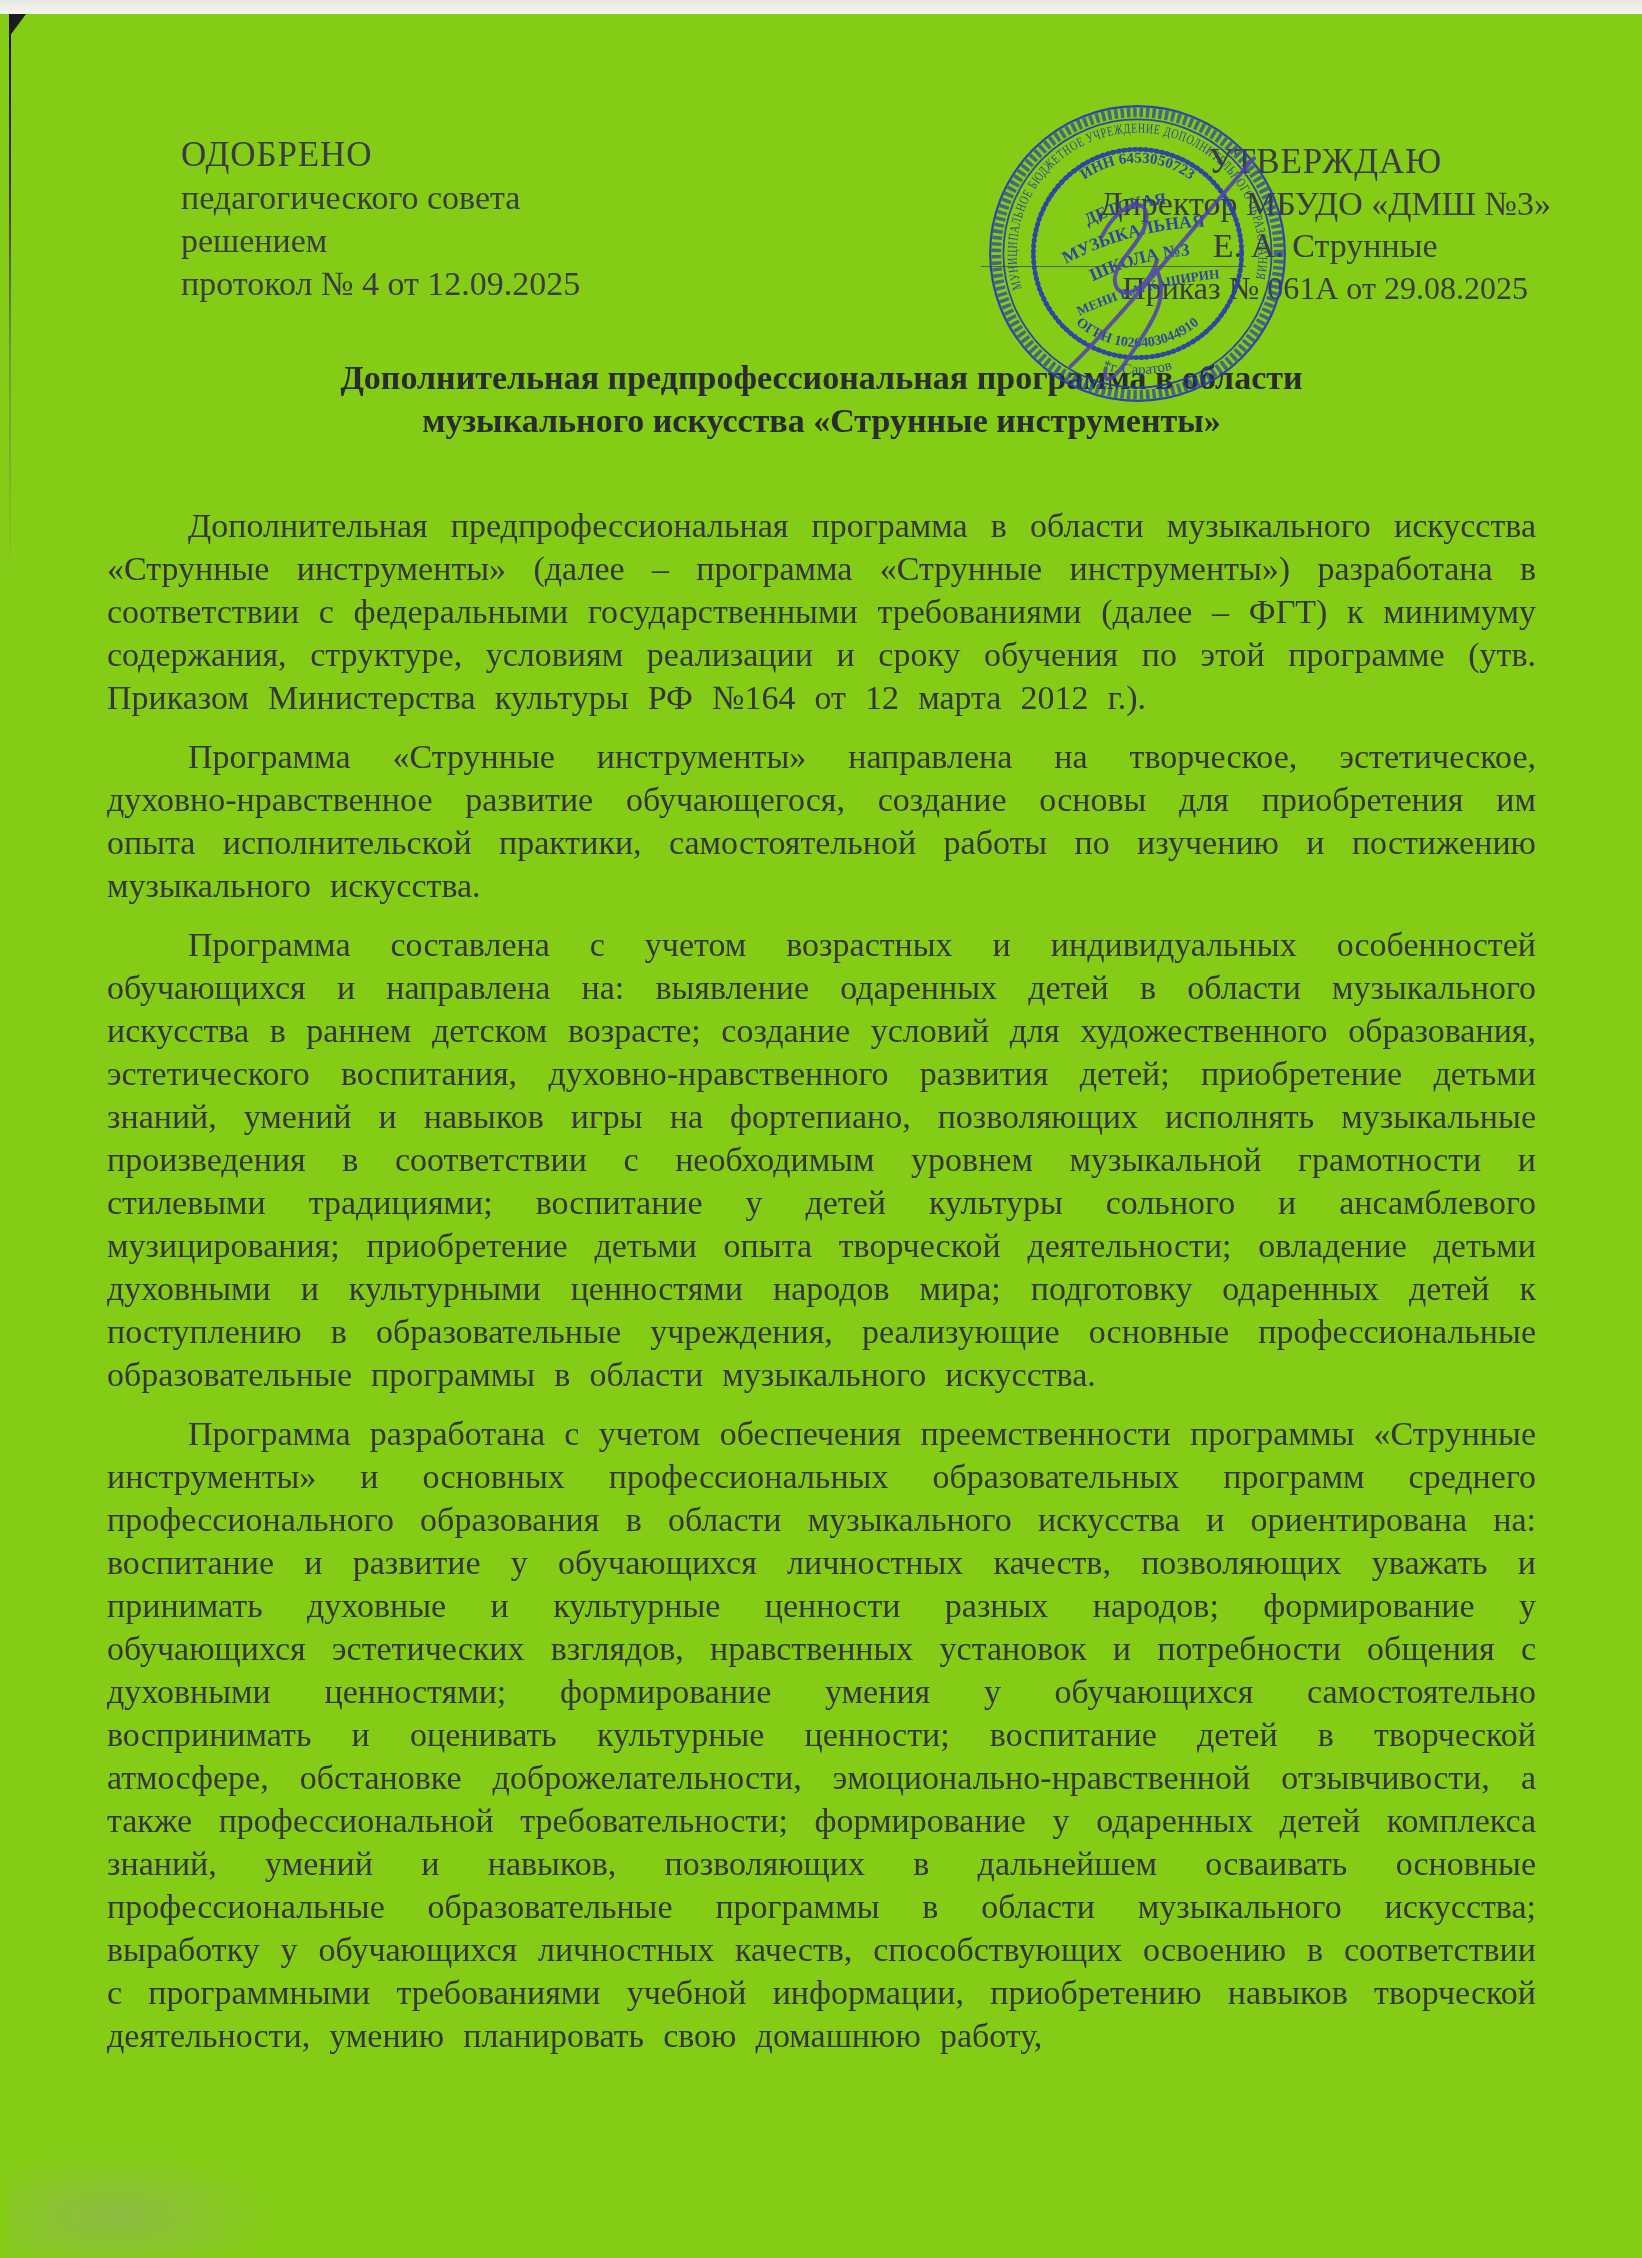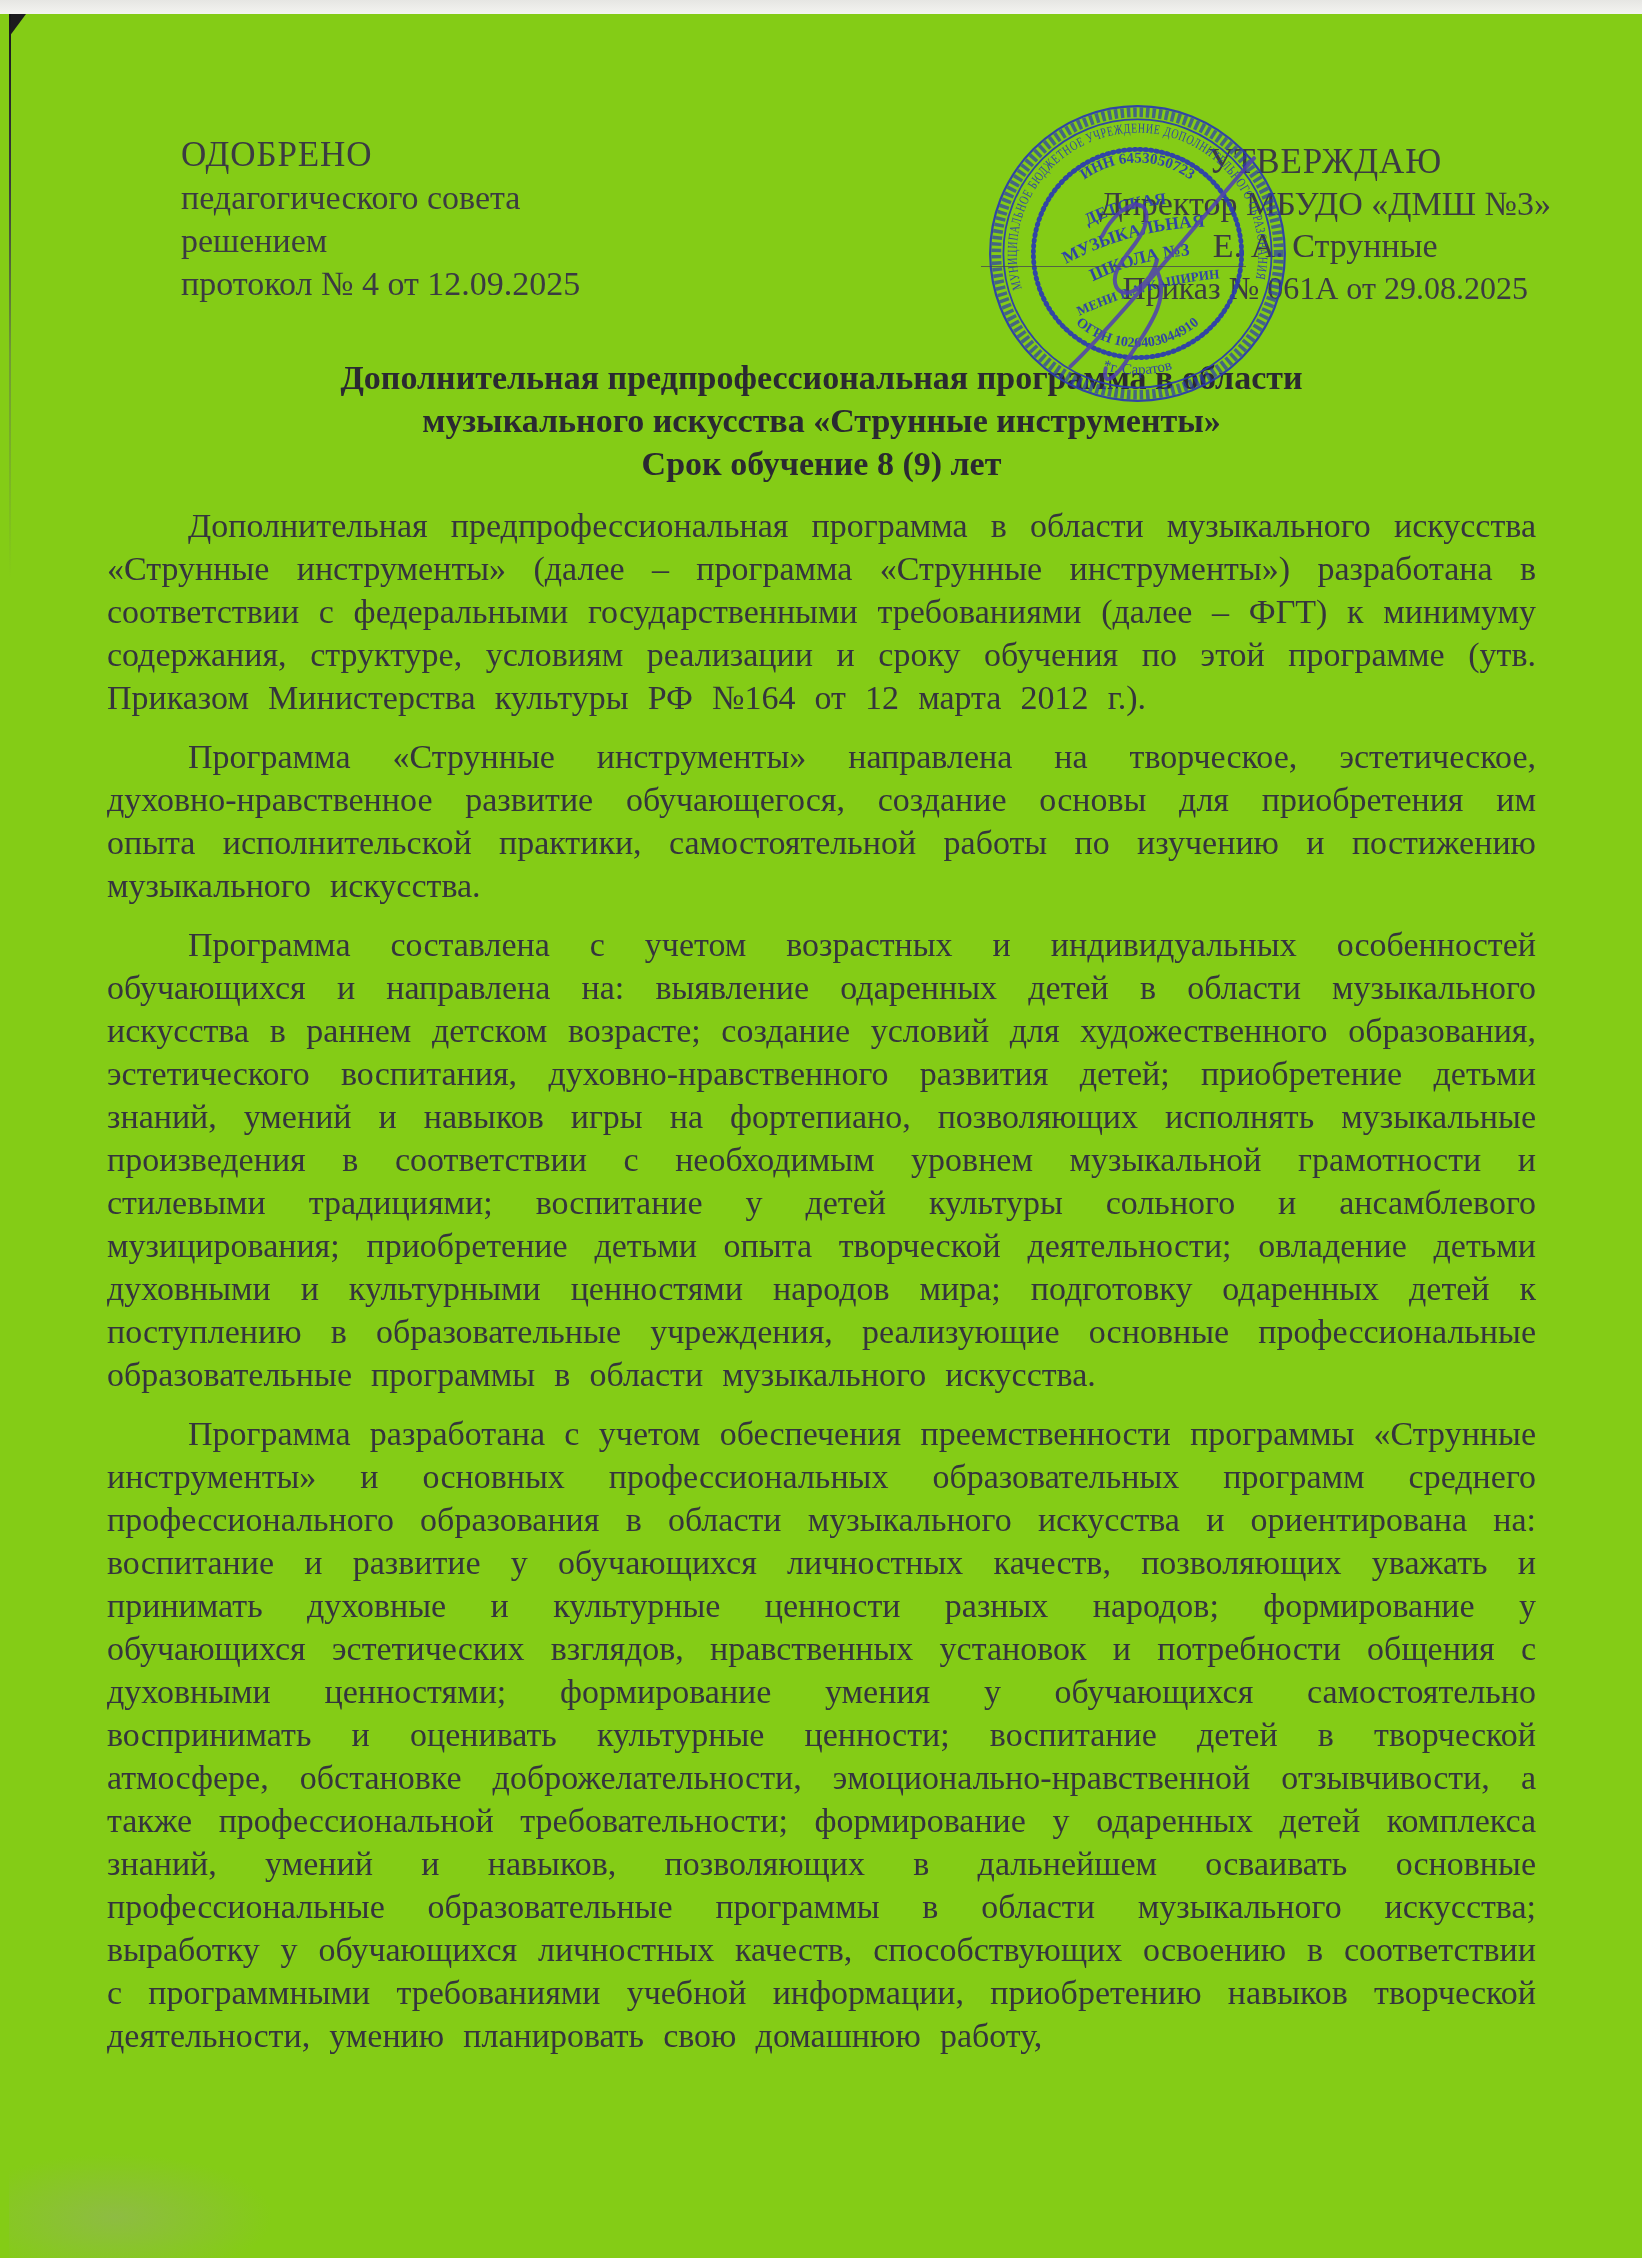--- a/index.html
+++ b/index.html
@@ -114,21 +114,20 @@
     <g fill="none" stroke="#4f3eb5" stroke-width="4.5" stroke-linecap="round" opacity="0.9">
       <path d="M -40,-20 C -18,-64 20,-66 8,-30 C 0,-6 -34,16 -24,38 C -14,56 16,34 22,8"></path>
       <path d="M -76,128 C -30,84 44,-6 132,-108"></path>
       <path d="M 20,16 C 42,52 6,92 -14,124 C -28,144 -40,150 -36,130"></path>
     </g>
   </svg>
 
   <div class="doc-title">
     <div>Дополнительная предпрофессиональная программа в области</div>
     <div>музыкального искусства «Струнные инструменты»</div>
-    <div>Срок обучение 8 (9) лет</div>
   </div>
 
   <div class="doc-body">
     <p>Дополнительная предпрофессиональная программа в области музыкального искусства «Струнные инструменты» (далее – программа «Струнные инструменты») разработана в соответствии с федеральными государственными требованиями (далее – ФГТ) к минимуму содержания, структуре, условиям реализации и сроку обучения по этой программе (утв. Приказом Министерства культуры РФ №164 от 12 марта 2012 г.).</p>
     <p>Программа «Струнные инструменты» направлена на творческое, эстетическое, духовно-нравственное развитие обучающегося, создание основы для приобретения им опыта исполнительской практики, самостоятельной работы по изучению и постижению музыкального искусства.</p>
     <p>Программа составлена с учетом возрастных и индивидуальных особенностей обучающихся и направлена на: выявление одаренных детей в области музыкального искусства в раннем детском возрасте; создание условий для художественного образования, эстетического воспитания, духовно-нравственного развития детей; приобретение детьми знаний, умений и навыков игры на фортепиано, позволяющих исполнять музыкальные произведения в соответствии с необходимым уровнем музыкальной грамотности и стилевыми традициями; воспитание у детей культуры сольного и ансамблевого музицирования; приобретение детьми опыта творческой деятельности; овладение детьми духовными и культурными ценностями народов мира; подготовку одаренных детей к поступлению в образовательные учреждения, реализующие основные профессиональные образовательные программы в области музыкального искусства.</p>
     <p>Программа разработана с учетом обеспечения преемственности программы «Струнные инструменты» и основных профессиональных образовательных программ среднего профессионального образования в области музыкального искусства и ориентирована на: воспитание и развитие у обучающихся личностных качеств, позволяющих уважать и принимать духовные и культурные ценности разных народов; формирование у обучающихся эстетических взглядов, нравственных установок и потребности общения с духовными ценностями; формирование умения у обучающихся самостоятельно воспринимать и оценивать культурные ценности; воспитание детей в творческой атмосфере, обстановке доброжелательности, эмоционально-нравственной отзывчивости, а также профессиональной требовательности; формирование у одаренных детей комплекса знаний, умений и навыков, позволяющих в дальнейшем осваивать основные профессиональные образовательные программы в области музыкального искусства; выработку у обучающихся личностных качеств, способствующих освоению в соответствии с программными требованиями учебной информации, приобретению навыков творческой деятельности, умению планировать свою домашнюю работу,</p>
   </div>
 
 </div>

